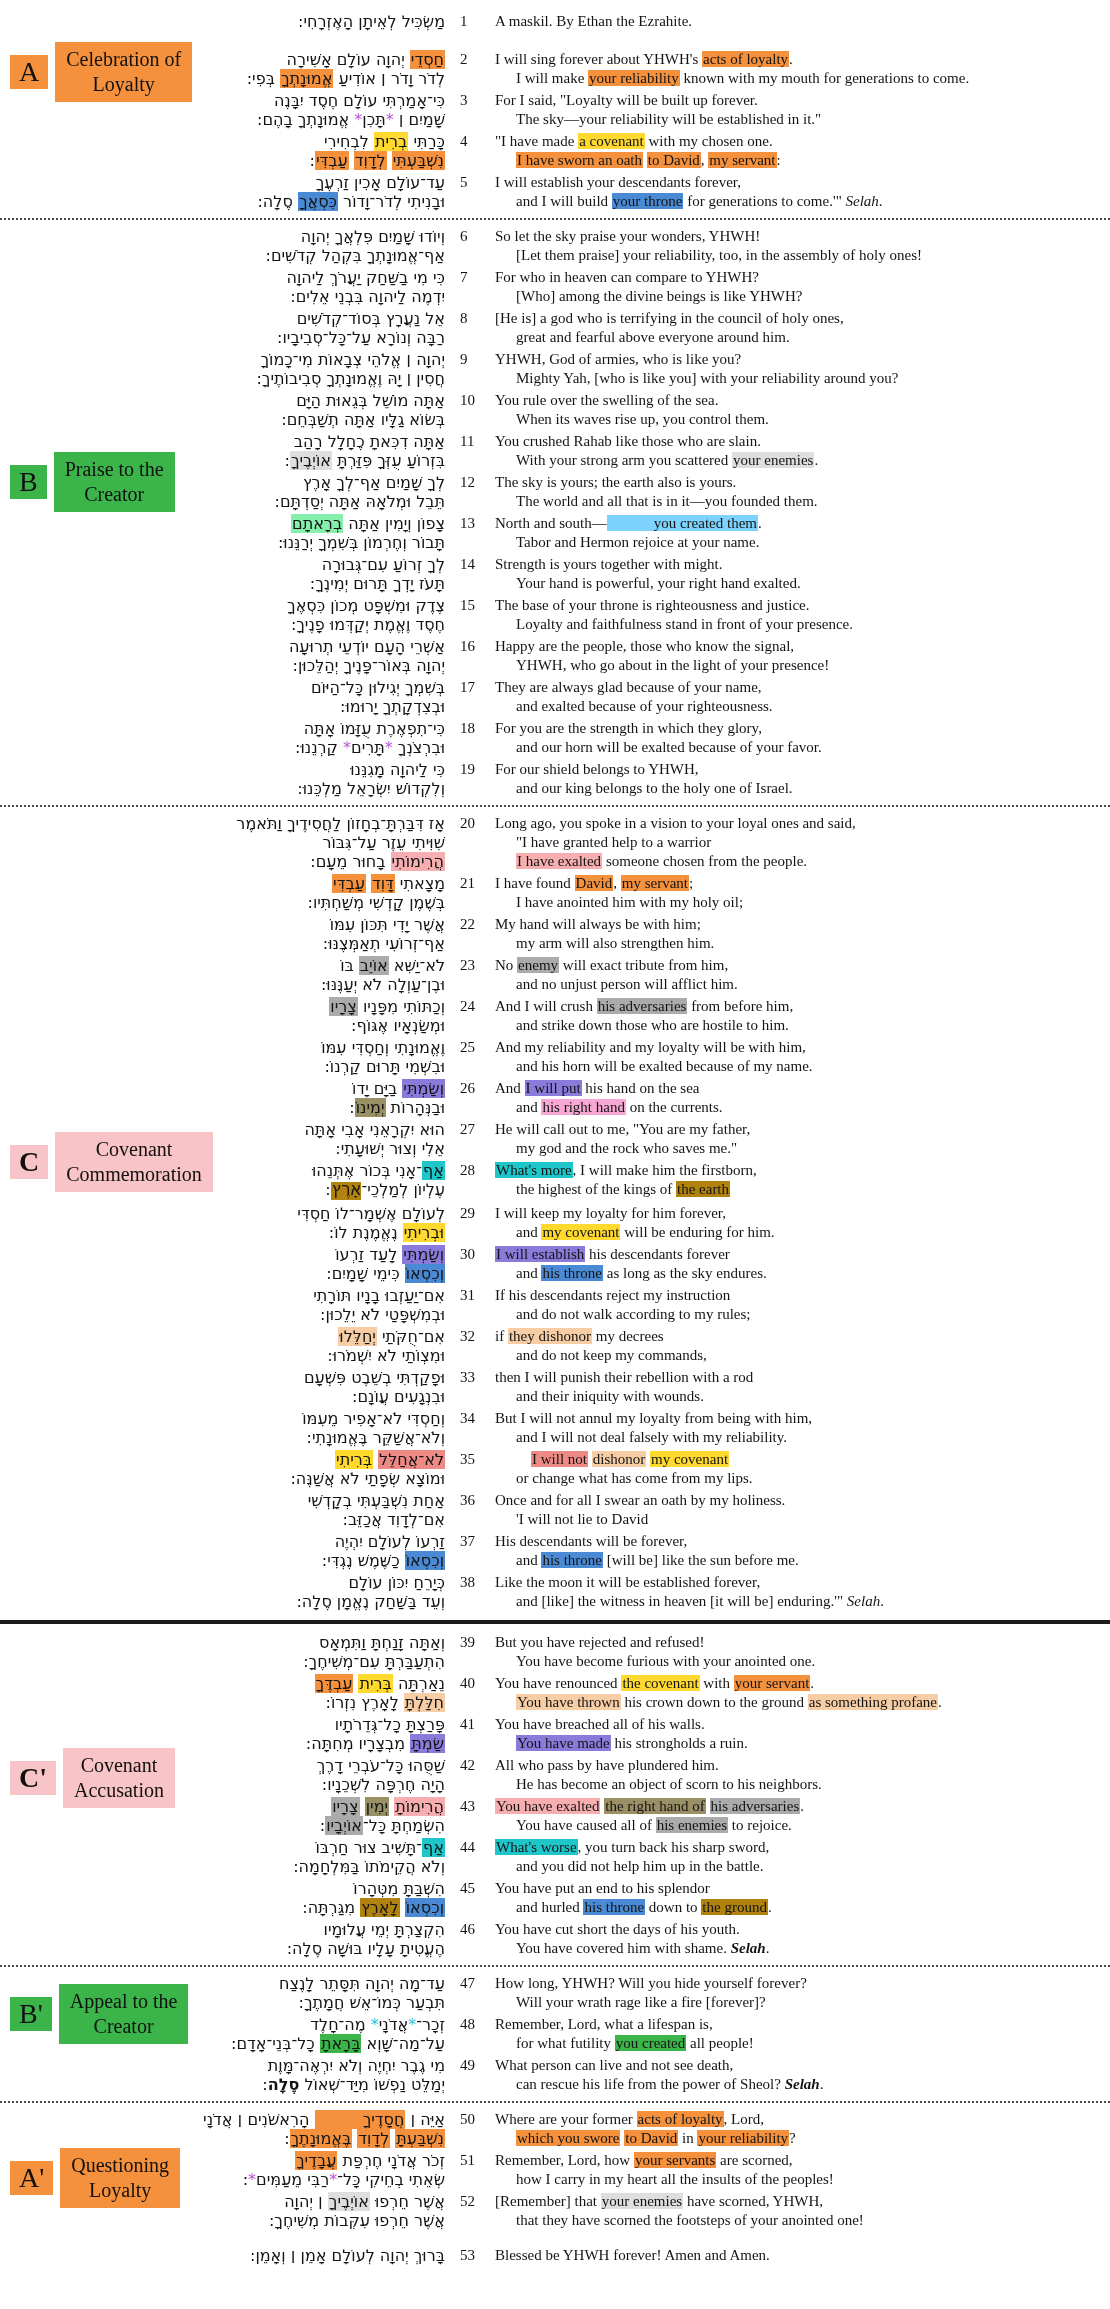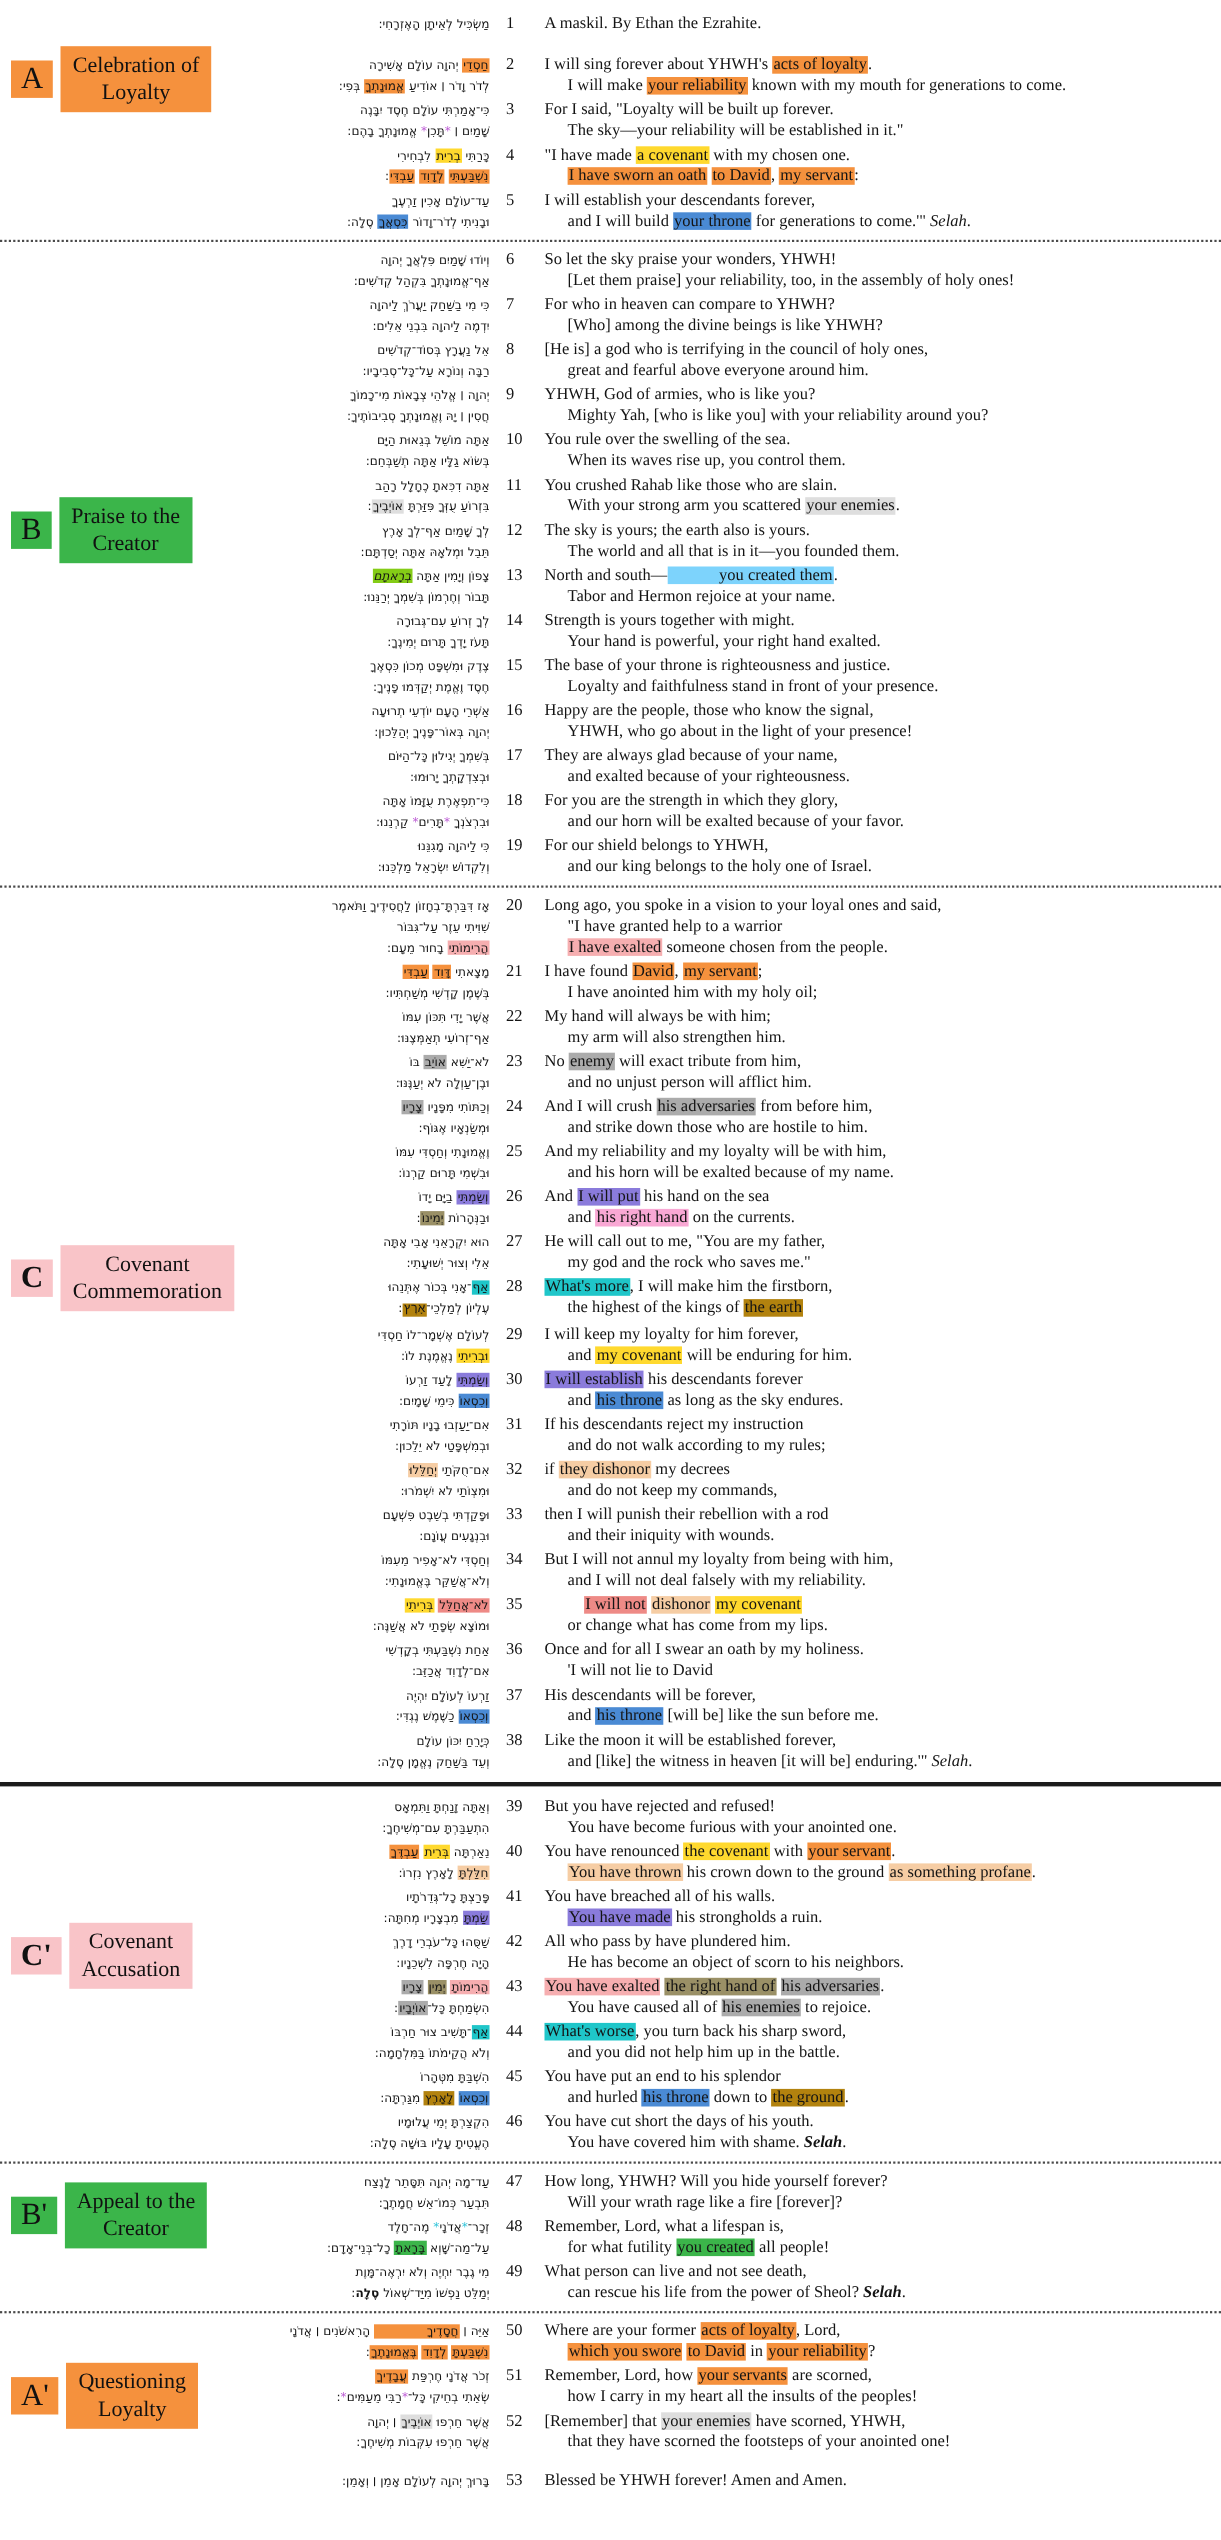--- a/index.html
+++ b/index.html
@@ -1,20 +1,20 @@
 <!DOCTYPE html>
 <html><head>
 <meta charset="utf-8">
 <style>
   html,body{margin:0;padding:0;background:#ffffff;}
   .page{width:1110px;height:2309px;position:relative;background:#ffffff;overflow:hidden;
         padding-top:12px;box-sizing:border-box;}
   .sect{position:relative;}
   .verse{display:flex;align-items:flex-start;margin-bottom:3px;}
-  .heb{width:445px;text-align:right;font-family:"DejaVu Sans",sans-serif;font-size:11px;
+  .heb{width:445px;text-align:right;font-family:"DejaVu Sans",sans-serif;font-size:16px;
        line-height:19px;color:#141414;direction:rtl;}
   .num{width:50px;box-sizing:border-box;padding-left:15px;font-family:"Liberation Serif",serif;
        font-size:15px;line-height:19px;color:#141414;}
   .eng{flex:1;font-family:"Liberation Serif",serif;font-size:15px;line-height:19px;color:#141414;}
   .eng .ln{white-space:nowrap;}
   .eng .ln.ind{padding-left:21px;}
   .hl{padding:0 1px;}
   .divider{border-top:2px dotted #4a4a4a;margin:7px 0;height:0;}
   .divider.thick{border-top:4px solid #1b1b1b;margin:9px 0;}
   .slabel{position:absolute;left:10px;display:flex;align-items:center;gap:7px;
@@ -166,21 +166,21 @@
             <div class="ln"><span>תֵּבֵל וּמְלֹאָהּ אַתָּה יְסַדְתָּם:</span></div>
           </div>
           <div class="num">12</div>
           <div class="eng">
             <div class="ln"><span>The sky is yours; the earth also is yours.</span></div>
             <div class="ln ind"><span>The world and all that is in it—you founded them.</span></div>
           </div>
         </div>
         <div class="verse">
           <div class="heb" dir="rtl">
-            <div class="ln"><span>צָפוֹן וְיָמִין אַתָּה </span><span class="hl" style="background-color: #84cc16; font-style: italic;">בְרָאתָם</span></div>
+            <div class="ln"><span>צָפוֹן וְיָמִין אַתָּה </span><span class="hl" style="background-color: #86efac;">בְרָאתָם</span></div>
             <div class="ln"><span>תָּבוֹר וְחֶרְמוֹן בְּשִׁמְךָ יְרַנֵּנוּ:</span></div>
           </div>
           <div class="num">13</div>
           <div class="eng">
             <div class="ln"><span>North and south—</span><span class="hl" style="background-color: #7dd3fc; padding-left: 47px;">you created them</span><span>.</span></div>
             <div class="ln ind"><span>Tabor and Hermon rejoice at your name.</span></div>
           </div>
         </div>
         <div class="verse">
           <div class="heb" dir="rtl">

